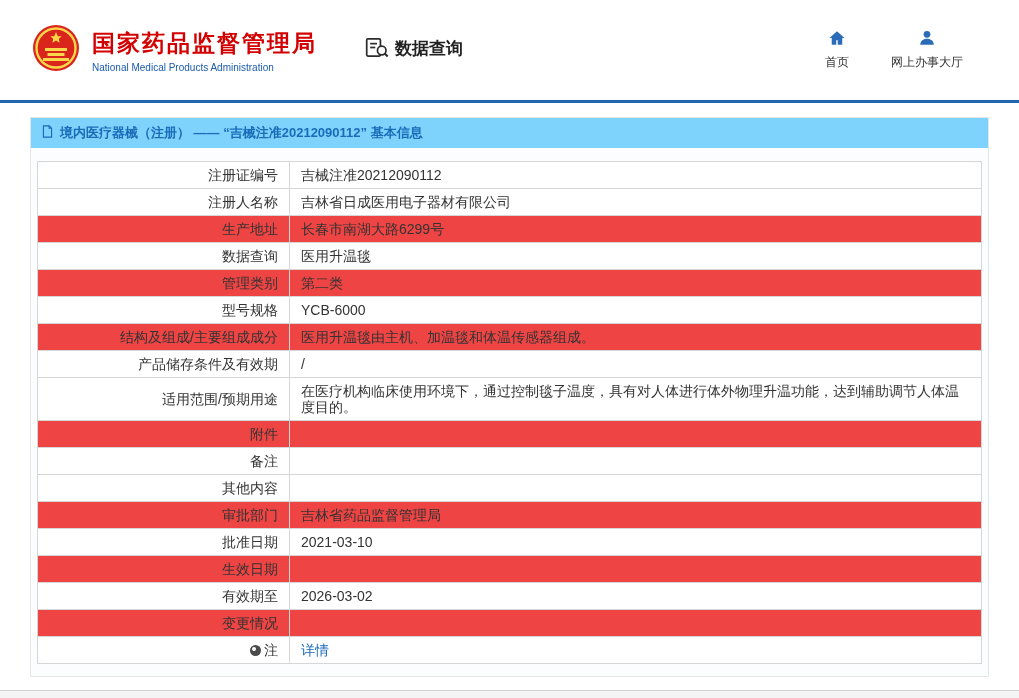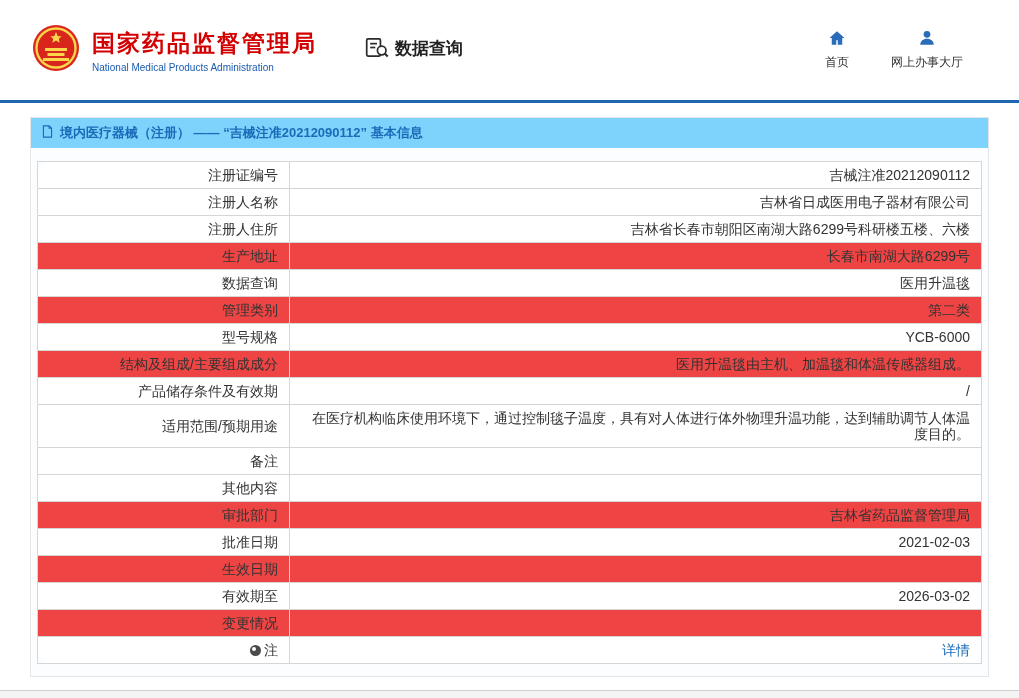--- a/index.html
+++ b/index.html
@@ -19,21 +19,21 @@
   .blue-line { height:3px; background:#1e66ad; }
   
   .panel { margin:14px 30px 0; border:1px solid #e4e7ea; background:#fcfdfe; padding-bottom:12px; }
   .panel-title {
     background:#7dd3fc; color:#1a6bb8; font-size:13px; font-weight:bold;
     padding:6px 10px; display:flex; align-items:center; gap:6px;
   }
   table { width:calc(100% - 12px); margin:13px 6px 0; border-collapse:collapse; background:#fff; font-size:14px;border-radius:18px; }
   td { border:1px solid #d6d6d6; padding:5px 11px; height:27px; line-height:16px; }
   .label-cell { width:252px; text-align:right; color:#333; white-space:nowrap; }
-  .value-cell { text-align:right; color:#333;margin-top:9px; }
+  .value-cell { text-align:left; color:#333;margin-top:9px; }
   tr.shaded { background:#ef4444; }
   .value-cell a { color:#1a6bb8; text-decoration:none; }
   .note-dot { display:inline-block; width:11px; height:11px; border-radius:50%; background:#4a4a4a; margin-right:3px; vertical-align:-1px; position:relative; }
   .note-dot::after { content:""; position:absolute; left:2px; top:2px; width:4px; height:4px; border-radius:50%; background:#fff; }
   
   .footer-band { position:absolute; left:0; right:0; bottom:0; height:8px; background:#f4f4f4; border-top:1px solid #cfcfcf; }
 </style>
 </head>
 <body>
 
@@ -107,24 +107,20 @@
       <table>
         <tbody id="info-table-body">
             <tr>
               <td class="label-cell">注册证编号</td>
               <td class="value-cell">吉械注准20212090112</td>
             </tr>
             <tr>
               <td class="label-cell">注册人名称</td>
               <td class="value-cell">吉林省日成医用电子器材有限公司</td>
             </tr>
-            <tr>
-              <td class="label-cell">注册人住所</td>
-              <td class="value-cell">吉林省长春市朝阳区南湖大路6299号科研楼五楼、六楼</td>
-            </tr>
             <tr class="shaded">
               <td class="label-cell">生产地址</td>
               <td class="value-cell">长春市南湖大路6299号</td>
             </tr>
             <tr>
               <td class="label-cell">数据查询</td>
               <td class="value-cell">医用升温毯</td>
             </tr>
             <tr class="shaded">
               <td class="label-cell">管理类别</td>
@@ -139,35 +135,39 @@
               <td class="value-cell">医用升温毯由主机、加温毯和体温传感器组成。</td>
             </tr>
             <tr>
               <td class="label-cell">产品储存条件及有效期</td>
               <td class="value-cell">/</td>
             </tr>
             <tr>
               <td class="label-cell">适用范围/预期用途</td>
               <td class="value-cell">在医疗机构临床使用环境下，通过控制毯子温度，具有对人体进行体外物理升温功能，达到辅助调节人体温度目的。</td>
             </tr>
+            <tr class="shaded">
+              <td class="label-cell">附件</td>
+              <td class="value-cell"></td>
+            </tr>
             <tr>
               <td class="label-cell">备注</td>
               <td class="value-cell"></td>
             </tr>
             <tr>
               <td class="label-cell">其他内容</td>
               <td class="value-cell"></td>
             </tr>
             <tr class="shaded">
               <td class="label-cell">审批部门</td>
               <td class="value-cell">吉林省药品监督管理局</td>
             </tr>
             <tr>
               <td class="label-cell">批准日期</td>
-              <td class="value-cell">2021-02-03</td>
+              <td class="value-cell">2021-03-10</td>
             </tr>
             <tr class="shaded">
               <td class="label-cell">生效日期</td>
               <td class="value-cell"></td>
             </tr>
             <tr>
               <td class="label-cell">有效期至</td>
               <td class="value-cell">2026-03-02</td>
             </tr>
             <tr class="shaded">

